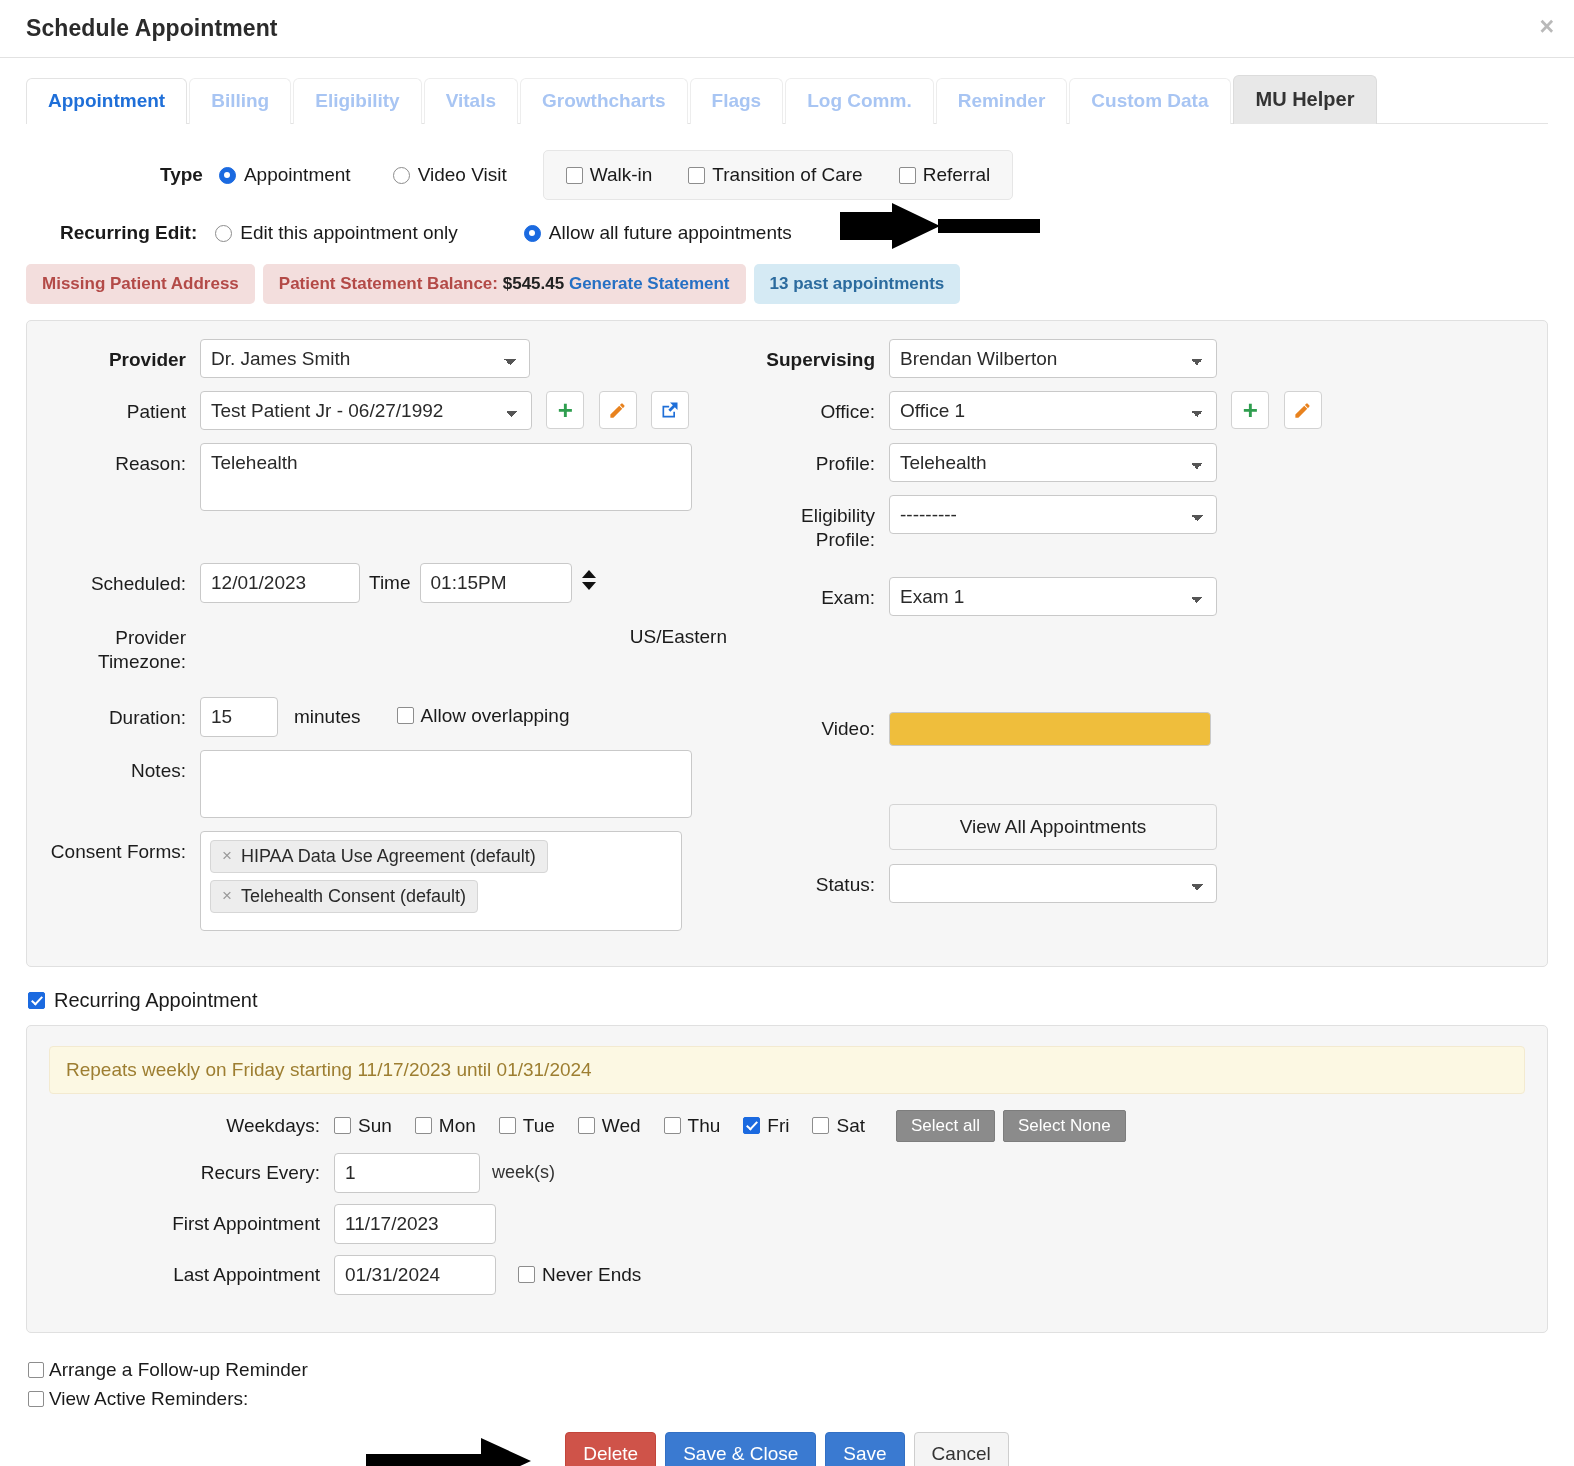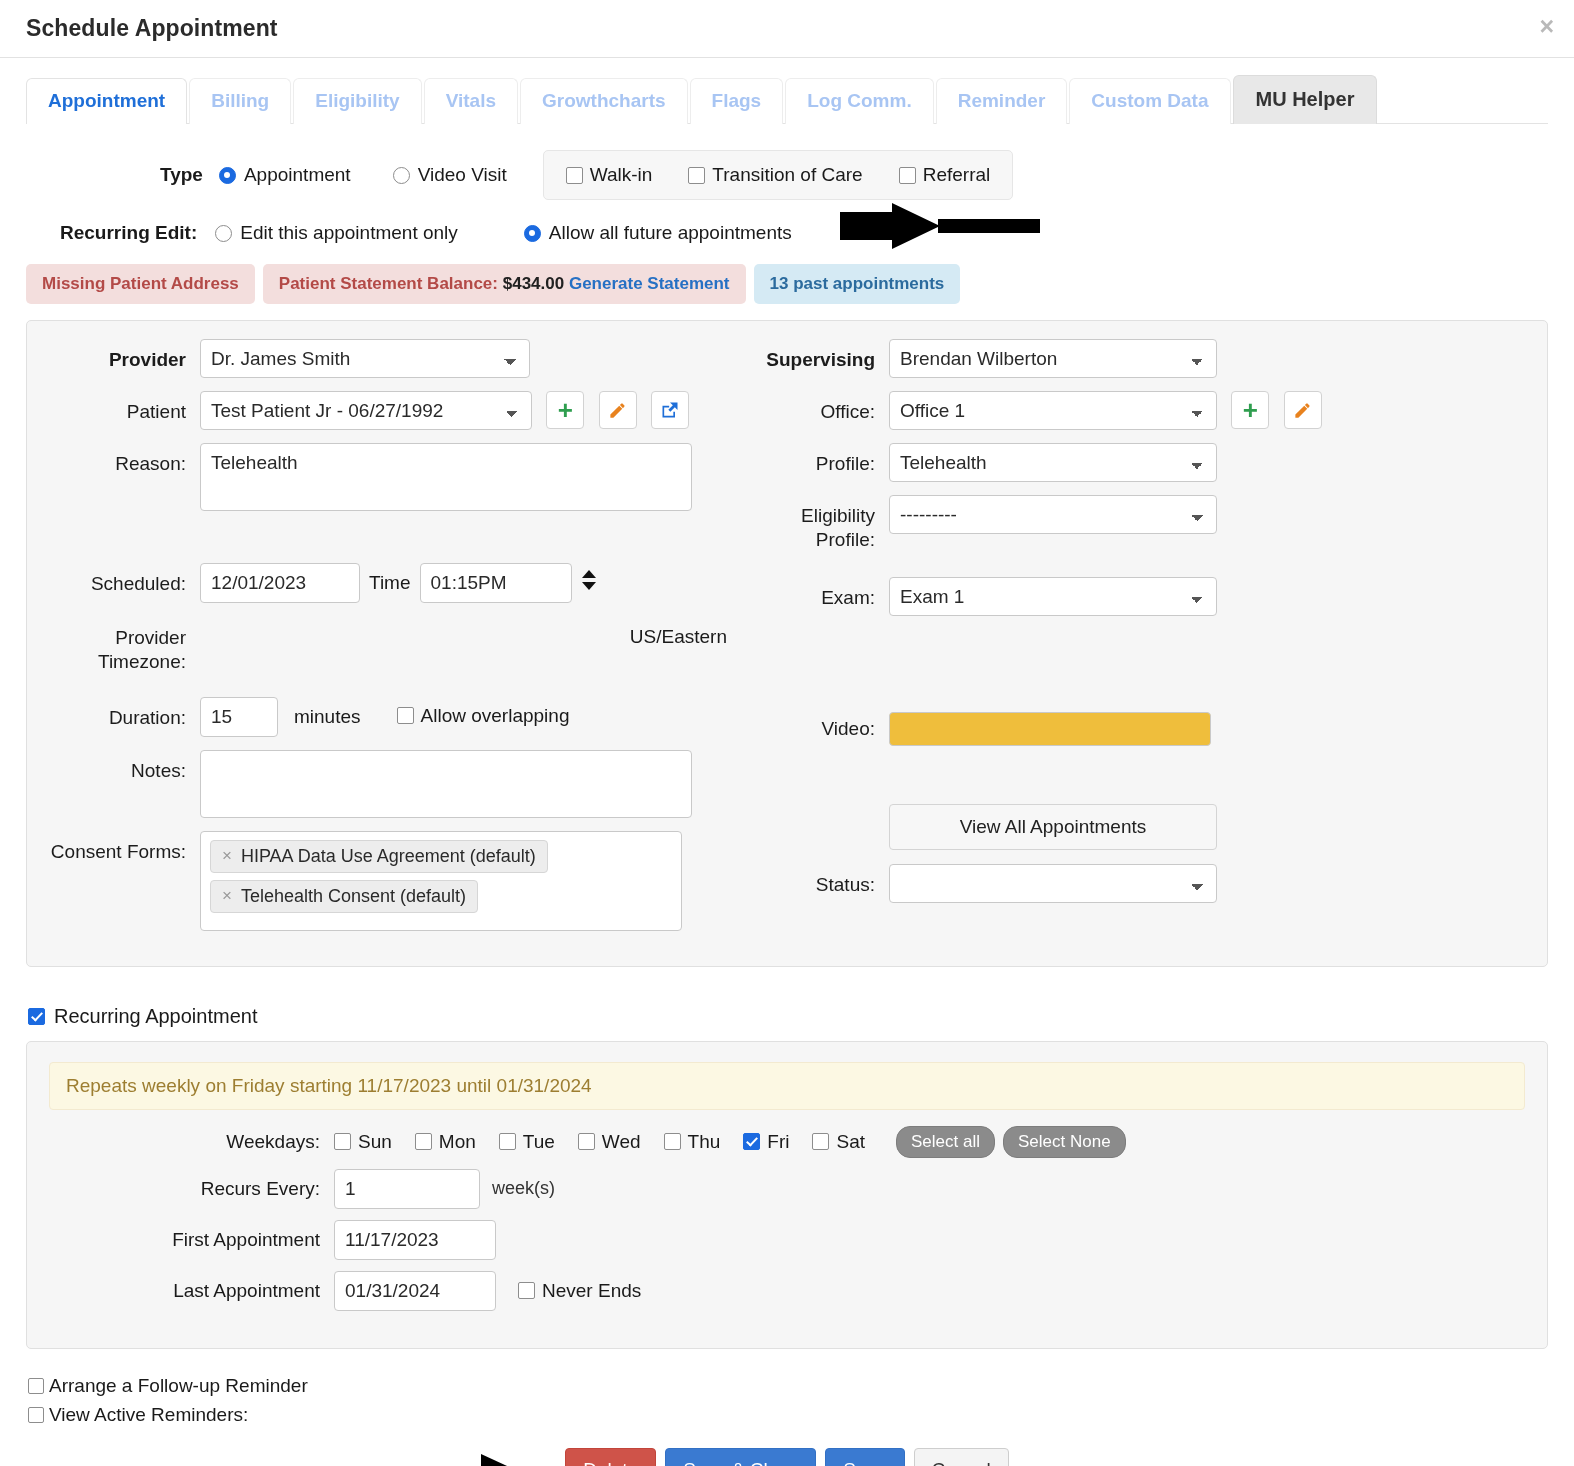--- a/index.html
+++ b/index.html
@@ -102,21 +102,21 @@
     font-size:17px; font-weight:bold; border-radius:5px;
     padding:10px 16px; white-space:nowrap;
   }
   .badge.red { background:#f3dedd; color:#b34a47; }
   .badge.blue { background:#d5eaf4; color:#2b6b9e; }
   .badge .money { color:#212121; }
   .badge .gen { color:#2670c4; cursor:pointer; }
 
   
   .panel {
-    margin:16px 26px 16px 26px;
+    margin:16px 26px 0 26px;
     border:1px solid #e0e0e0; border-radius:5px;
     background:#f6f6f6;
     padding:18px 0 22px 0;
     display:flex;
   }
   .col { }
   .col-left { width:700px; padding-left:8px; }
   .col-right { flex:1; padding-left:12px; }
 
   .frow { display:flex; align-items:flex-start; margin-bottom:13px; }
@@ -209,21 +209,21 @@
     background:#f6f6f6; padding:20px 22px 26px 22px;
   }
   .rec-note {
     background:#fcf8e3; border:1px solid #f3ead0; border-radius:4px;
     color:#9d7e31; font-size:19px; padding:12px 16px; margin-bottom:16px;
   }
   .rrow { display:flex; align-items:center; margin-bottom:11px; }
   .rlbl { width:285px; text-align:right; padding-right:14px; font-size:19px; }
   .wd { display:inline-flex; align-items:center; margin-right:23px; font-size:19px; cursor:pointer; }
   .pillbtn {
-    background:#8b8b8b; color:#fff; border:1px solid #7d7d7d; border-radius:14px;
+    background:#8b8b8b; color:#fff; border:1px solid #7d7d7d; border-radius:2px;
     font-size:17px; padding:5px 14px; margin-left:8px; cursor:pointer;
     font-family:"Liberation Sans", sans-serif;
   }
   .weeks { font-size:18px; margin-left:12px; color:#333; }
 
   
   .foot-chk { display:flex; align-items:center; padding:0 0 0 28px; margin-top:5px; font-size:19px; }
   .foot-chk .chk { margin-right:5px; width:16px; height:16px; }
   .btn-row {
     display:flex; justify-content:center; gap:9px; margin-top:22px; position:relative;
@@ -302,21 +302,21 @@
       <polygon points="0,9 52,9 52,0 100,23 52,46 52,37 0,37" fill="#000"></polygon>
       <rect x="98" y="16" width="102" height="14" fill="#000"></rect>
     </svg>
   </span>
 </div>
 
 <div class="badges">
   <div class="badge red">Missing Patient Address</div>
   <div class="badge red">
     <span>Patient Statement Balance:</span>
-    <span class="money">$434.00</span>
+    <span class="money">$545.45</span>
     <span class="gen">Generate Statement</span>
   </div>
   <div class="badge blue">13 past appointments</div>
 </div>
 
 <div class="panel">
 
   <div class="col col-left">
 
     <div class="frow">

